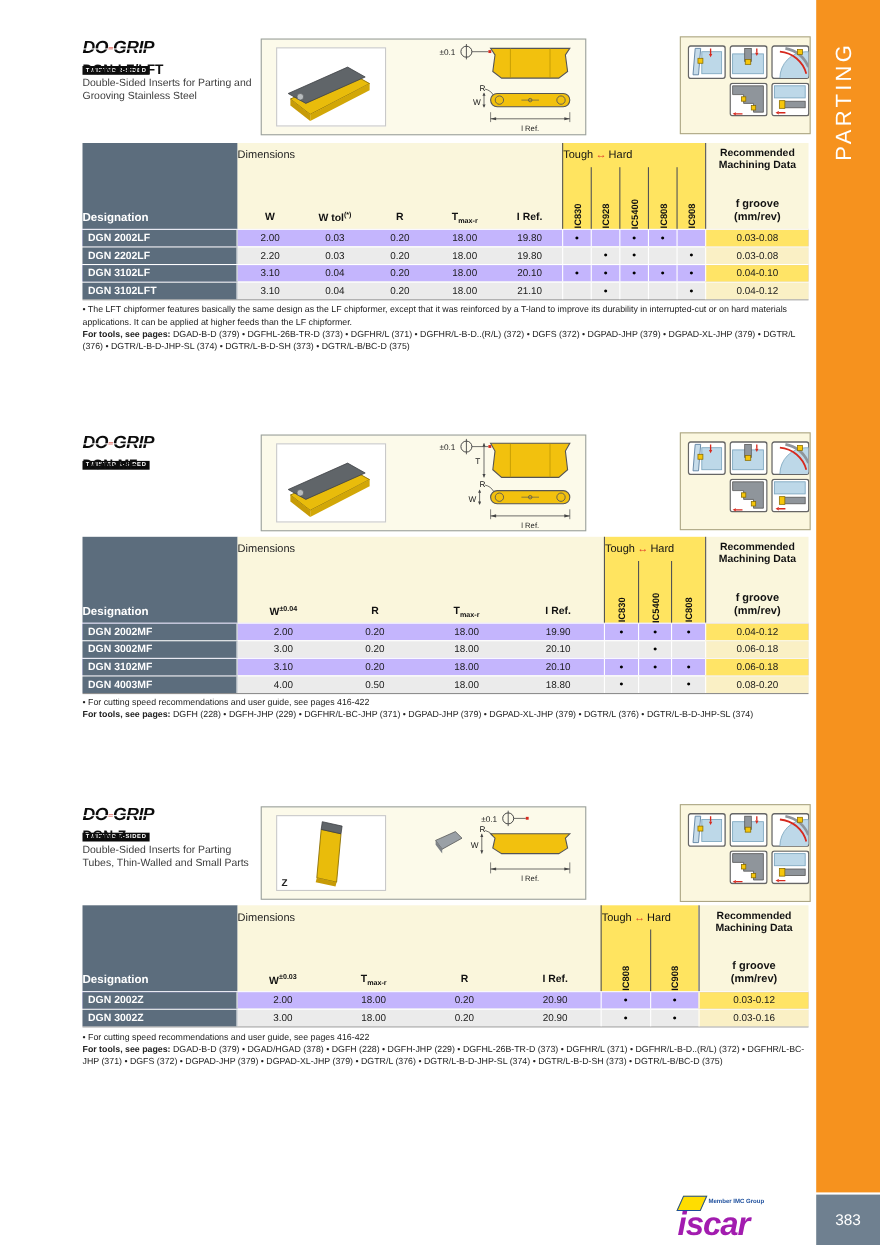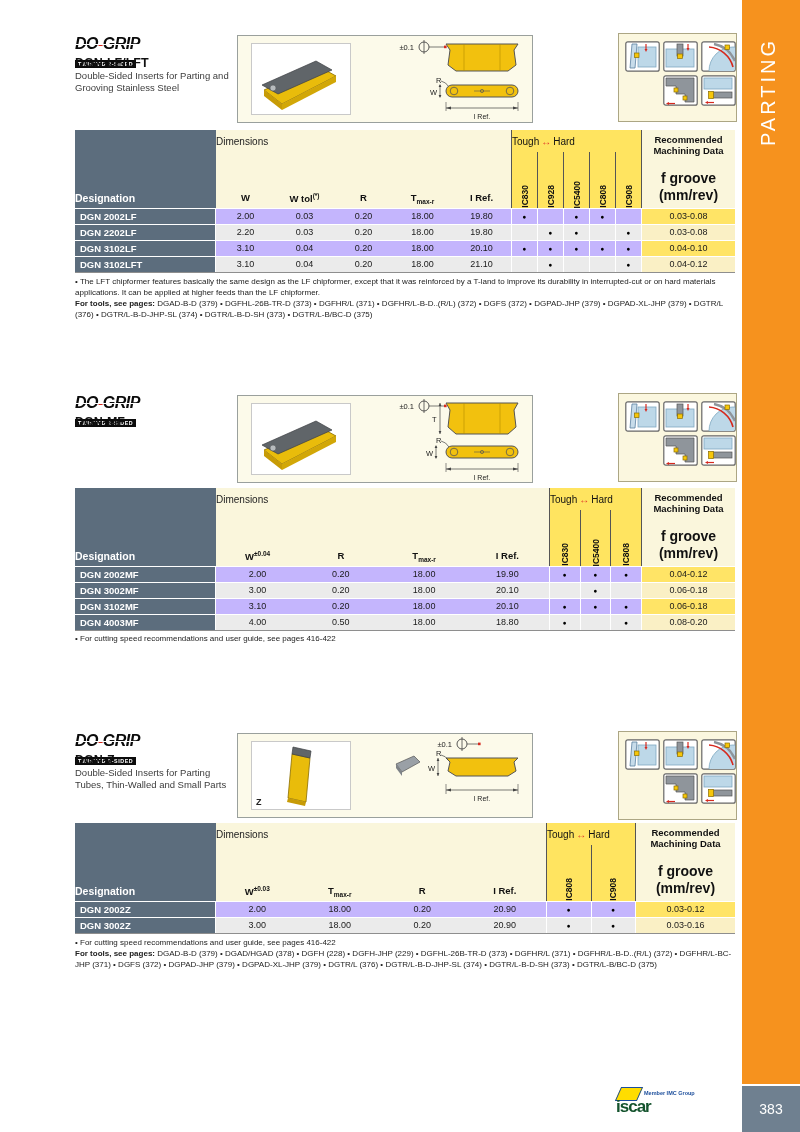--- a/index.html
+++ b/index.html
@@ -11,22 +11,22 @@
   .tabtext{position:absolute;left:15px;top:38px;writing-mode:vertical-rl;transform:rotate(180deg);
            color:#fff;font-size:20px;letter-spacing:3px;font-weight:400}
   .pagebox{position:absolute;left:742px;top:1086px;width:58px;height:46px;background:#6F8090;
            color:#fff;display:flex;align-items:center;justify-content:center;font-size:14px}
 
   
   .iscar{position:absolute;left:612px;top:1086px;width:110px;height:42px}
   .iscar .member{position:absolute;left:32px;top:4px;font-size:5.5px;color:#1C4E9C;font-weight:700}
   .iscar .ylg{position:absolute;left:6px;top:1px;width:22px;height:14px;background:#FFDD00;
               transform:skewX(-24deg);border:1px solid #1C4E9C}
-  .iscar .word{position:absolute;left:4px;top:11px;font-weight:900;font-size:17px;
-               color:#14532d;letter-spacing:-1px}
+  .iscar .word{position:absolute;left:4px;top:11px;font-style:italic;font-weight:900;font-size:30px;
+               color:#a21caf;letter-spacing:-1px}
 
   
   .dg-logo{position:absolute;width:120px}
   .dg-word{font-style:italic;font-weight:900;font-size:16px;letter-spacing:-.5px;color:#0b0b0b;
            position:relative;line-height:1;white-space:nowrap}
   .dg-word .red{color:#D6291E}
   .dg-stripe{position:absolute;left:0;width:88px;height:1.3px;background:#fff;top:8px}
   .dg-tag{display:inline-block;background:#0b0b0b;color:#fff;font-size:5.3px;font-weight:700;
           letter-spacing:.6px;padding:1px 3px;margin-top:1px}
 
@@ -63,21 +63,21 @@
   .th-title .arr{color:#E03A2B;font-weight:700;padding:0 2px}
   .ic-cols{position:absolute;bottom:0;left:0;right:0;display:flex;height:56px}
   .ic-cols .ic{flex:1;display:flex;align-items:flex-end;justify-content:center;border-left:1px solid #555}
   .ic-cols .ic:first-child{border-left:none}
   .ic-cols .ic span{writing-mode:vertical-rl;transform:rotate(180deg);font-size:8.5px;font-weight:700;
                     color:#111;padding-bottom:1px}
   .mach-h{position:relative;background:#FAF6DC;border-left:1px solid #555}
   .mach-title{position:absolute;top:5px;left:3px;right:3px;text-align:center;font-weight:700;
               font-size:9.5px;line-height:1.15;color:#111}
   .f-head{position:absolute;bottom:4px;left:0;right:0;text-align:center;font-weight:700;
-          font-size:14px;line-height:1.2;color:#111}
+          font-size:10px;line-height:1.2;color:#111}
 
   .trow{display:flex;height:16px;border-top:1px solid #fff}
   .row-a{background:#c4b5fd}
   .row-b{background:#EBEBEB}
   .trow .des{background:#5C6D7D;color:#fff;font-weight:700;font-size:9.5px;line-height:15px;
              padding-left:5px;border-right:1px solid #fff}
   .dimvals{display:flex}
   .dimvals .v{flex:1;text-align:center;font-size:9px;line-height:15px;color:#1a1a1a}
   .icvals{display:flex}
   .icvals .dot{flex:1;text-align:center;font-size:6.5px;line-height:15px;color:#000;border-left:1px solid #fff}
@@ -500,20 +500,21 @@
         </div>
       <div class="icvals icw">
           <div class="dot">●</div>
           <div class="dot"></div>
           <div class="dot">●</div>
         </div>
       <div class="fval fw">0.08-0.20</div>
     </div>
   </div>
   <div class="note" style="left:75px;top:634px">• For cutting speed recommendations and user guide, see pages 416-422</div>
+  <div class="tools" style="left:75px;top:645px"><b>For tools, see pages:</b> <span>DGFH (228) • DGFH-JHP (229) • DGFHR/L-BC-JHP (371) • DGPAD-JHP (379) • DGPAD-XL-JHP (379) • DGTR/L (376) • DGTR/L-B-D-JHP-SL (374)</span></div>
 
   <div class="dg-logo" style="left:75px;top:733px">
     <div class="dg-word"><span>DO</span><span class="red">-</span><span>GRIP</span><div class="dg-stripe"></div></div>
     <div class="dg-tag">TWISTED 2-SIDED</div>
   </div>
   <div class="sec-title" style="left:75px;top:753px">DGN-Z</div>
   <div class="sec-sub" style="left:75px;top:767px;width:152px">Double-Sided Inserts for Parting Tubes, Thin-Walled and Small Parts</div>
 
   <div class="drawbox" style="left:237px;top:733px;height:85px">
     <div class="photobox" style="height:69px">

